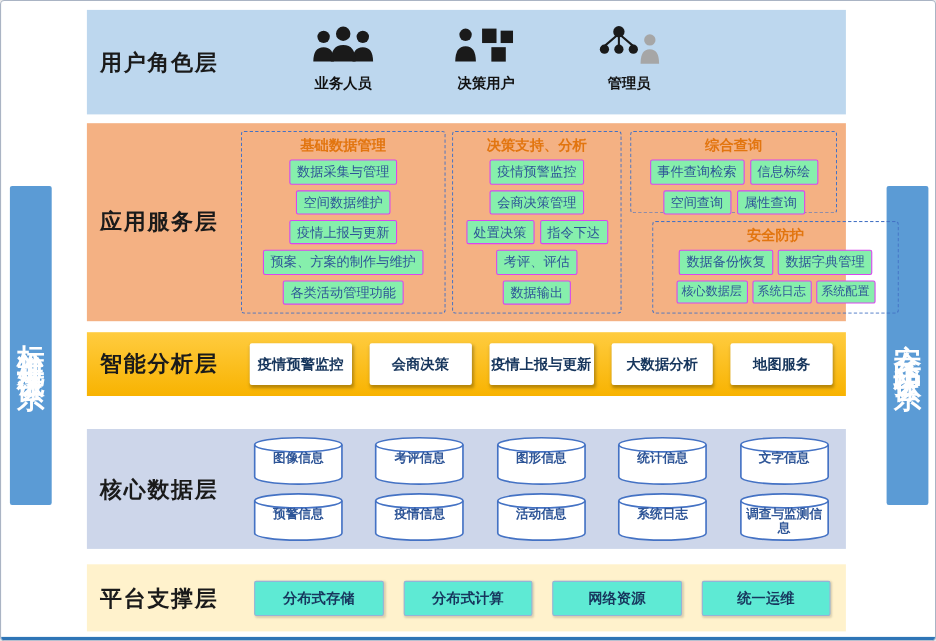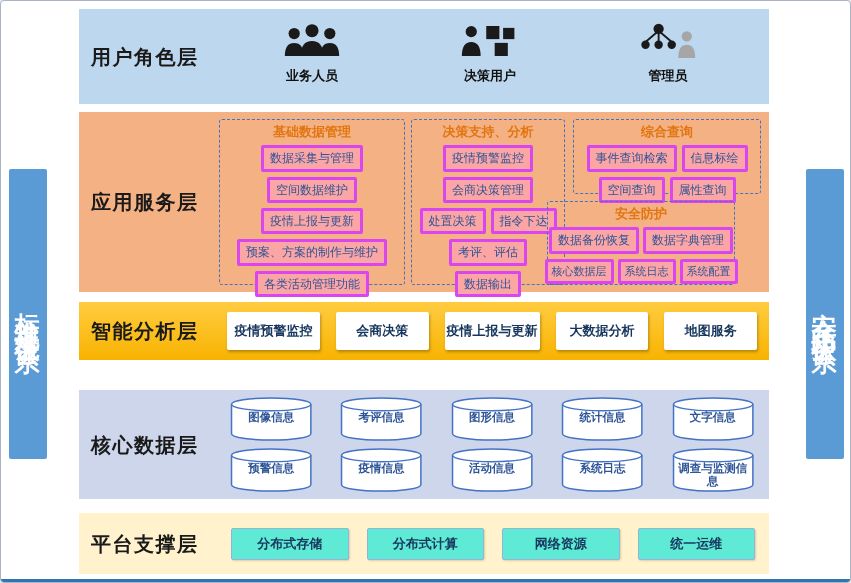--- a/index.html
+++ b/index.html
@@ -29,44 +29,44 @@
   }
   .l-user     { top:8px;   height:95px;  background:#BDD7EE; }
   .l-app      { top:111px; height:180px; background:#F4B183; }
   .l-analysis { top:301px; height:58px;  background:linear-gradient(180deg,#FFCC40,#F8B301); }
   .l-data     { top:389px; height:109px; background:#CDD6EA; }
   .l-platform { top:512px; height:61px;  background:#FFF2CC; }
 
   
   .roles {
     position:absolute; left:168px; right:36px; top:0; bottom:6px;
-    display:flex; justify-content:space-between; align-items:center;
+    display:flex; align-items:center;
   }
   .role { display:flex; flex-direction:column; align-items:center; gap:7px; width:130px; }
   .role-icon svg { width:60px; height:38px; display:block; }
   .role-label { font-size:13px; font-weight:bold; color:#111111; white-space:nowrap; }
 
   
   .panel {
     position:absolute; border:1.5px dashed #4472C4; border-radius:3px;
     padding:4px 6px; box-sizing:border-box;
     display:flex; flex-direction:column; align-items:center; gap:5px;
   }
   .panel-title { font-size:13px; font-weight:bold; color:#E2750F; line-height:1.25; white-space:nowrap; }
   .app-item {
-    background:#fca5a5; border:3px solid #d946ef; border-radius:2px;
+    background:#86efac; border:1px solid #d946ef; border-radius:2px;
     color:#2E5597; font-size:12px; line-height:1.2; padding:3px 6px;
     text-align:center; white-space:nowrap;
   }
   .panel-row { display:flex; gap:5px; justify-content:center; }
   .panel-row .app-item.small { font-size:11px; padding:3px 4px; }
   .panel-a { left:140px; top:7px;  width:186px; height:166px; }
   .panel-b { left:332px; top:7px;  width:154px; height:166px; }
   .panel-c { left:494px; top:7px;  width:188px; height:75px; }
-  .panel-d { left:468px; top:89px; width:188px; height:84px; }
+  .panel-d { left:514px; top:89px; width:224px; height:84px; }
   .panel-d .panel-row { gap:4px; }
 
   
   .analysis-items {
     position:absolute; left:148px; right:12px; top:50%; transform:translateY(-50%);
     display:flex; gap:16px;
   }
   .analysis-item {
     flex:1; background:#ffffff; border-radius:2px;
     box-shadow:1px 2px 3px rgba(0,0,0,0.28);

